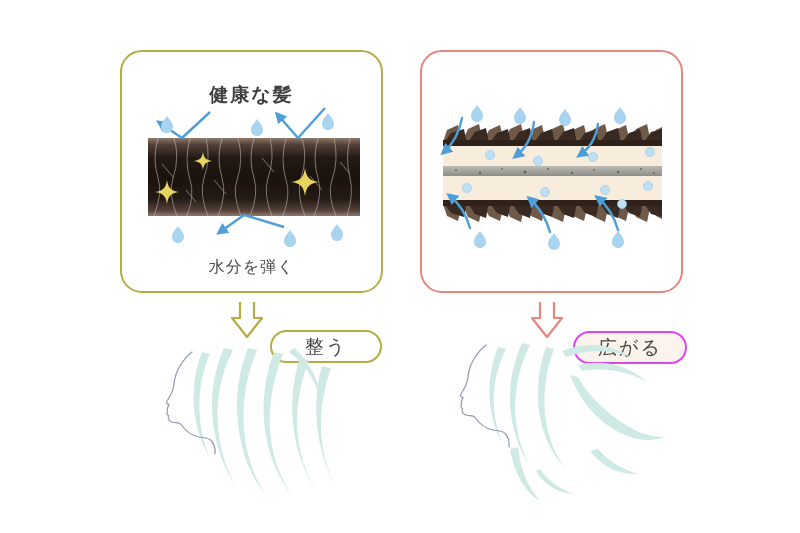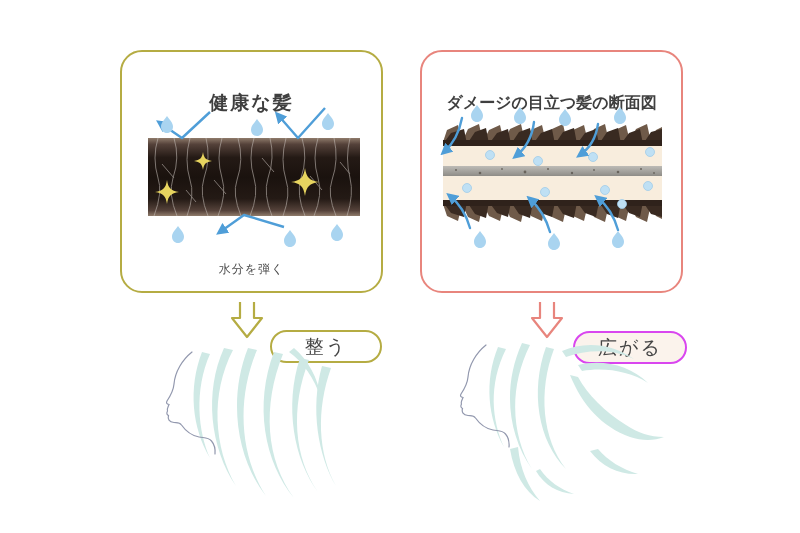--- a/index.html
+++ b/index.html
@@ -8,26 +8,26 @@
     font-family:"DejaVu Sans","Liberation Sans",sans-serif;
     overflow:hidden;
   }
   .canvas{position:relative;width:800px;height:533px;background:#ffffff;}
 
   .panel{position:absolute;width:263px;height:243px;border-radius:22px;
          background:#ffffff;box-sizing:border-box;}
   .panel-healthy{left:120px;top:50px;border:2.5px solid #b5ac43;}
   .panel-damaged{left:420px;top:50px;border:2.5px solid #e8857d;}
 
-  .panel h2{margin:16px;text-align:center;font-weight:bold;color:#3f3f3f;}
+  .panel h2{margin:8px;text-align:center;font-weight:bold;color:#3f3f3f;}
   .panel-healthy h2{font-size:19px;padding-top:22px;letter-spacing:2px;}
   .panel-damaged h2{font-size:16px;padding-top:25px;letter-spacing:0px;}
 
   .caption{position:absolute;bottom:13px;left:0;width:100%;text-align:center;
-           font-size:12px;color:#4a4a4a;letter-spacing:1px;margin:0;font-weight:500;}
+           font-size:16px;color:#4a4a4a;letter-spacing:1px;margin:0;font-weight:500;}
 
   .illus{position:absolute;left:0;}
   .illus-healthy{top:54px;}
   .illus-damaged{top:48px;}
 
   .down-arrow{position:absolute;}
   .down-arrow-healthy{left:229px;top:301px;}
   .down-arrow-damaged{left:529px;top:301px;}
 
   .pill{position:absolute;height:33px;border-radius:17px;display:flex;
@@ -110,21 +110,20 @@
         <use href="#drop-l" x="56" y="127"></use>
         <use href="#drop-l" x="168" y="131"></use>
         <use href="#drop-l" x="215" y="125"></use>
       </g>
     </svg>
 
     <p class="caption">水分を弾く</p>
   </section>
 
   <section class="panel panel-damaged">
-    <h2>ダメージの目立つ髪の断面図</h2>
 
     <svg class="illus illus-damaged" width="258" height="150" viewBox="0 0 258 150">
       <defs>
         <path id="drop-r" d="M0,-7 C2.2,-3.5 6,-0.5 6,3.5 C6,7.5 3.3,10 0,10 C-3.3,10 -6,7.5 -6,3.5 C-6,-0.5 -2.2,-3.5 0,-7 Z"></path>
         <linearGradient id="medGrad" x1="0" y1="0" x2="0" y2="1">
           <stop offset="0%" stop-color="#bdbbb6"></stop>
           <stop offset="100%" stop-color="#8e8c87"></stop>
         </linearGradient>
         <marker id="ah-r" markerWidth="5" markerHeight="5" refX="3" refY="2.5" orient="auto">
           <path d="M0,0 L5,2.5 L0,5 Z" fill="#4f9ed8"></path>

